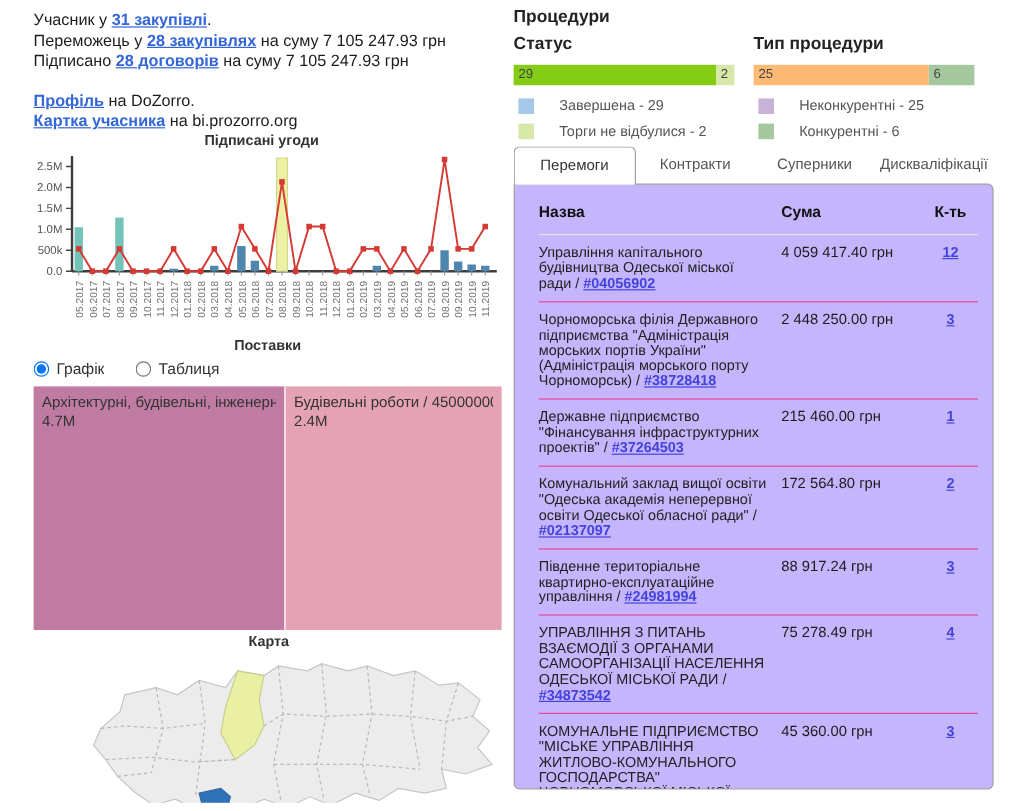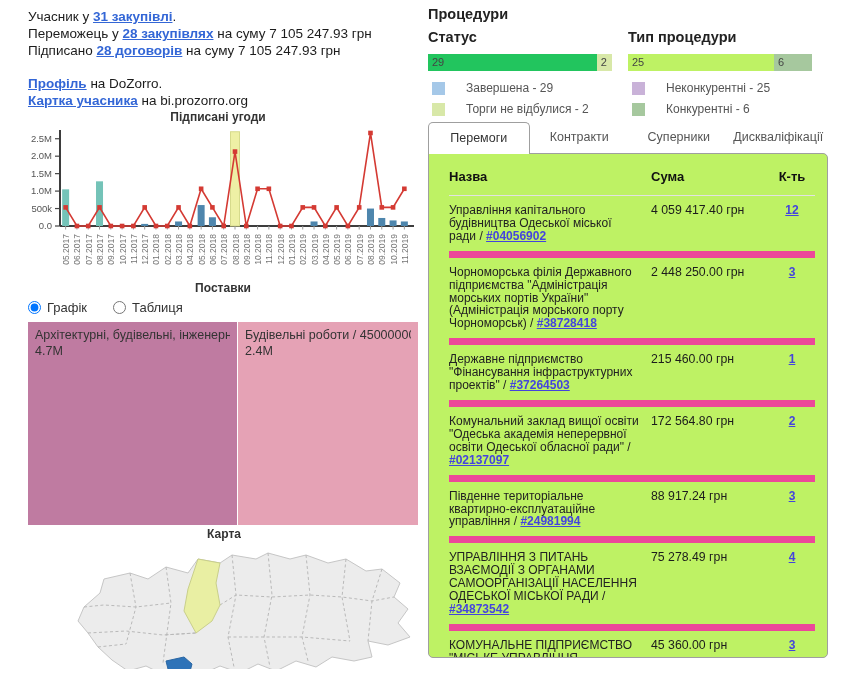--- a/index.html
+++ b/index.html
@@ -52,27 +52,27 @@
   .stackbar{display:flex;height:17px;margin-bottom:10px;}
   .stackbar .seg{box-sizing:border-box;font-size:11px;color:#444;padding:2px 0 0 4px;overflow:hidden;}
   .legend-row{display:flex;align-items:center;gap:21px;margin:7px 0 0 4px;font-size:12px;color:#555;}
   .legend-row .swatch{width:13px;height:13px;flex:none;}
 
   
   #tabs-panel{position:absolute;left:428px;top:122px;width:400px;}
   #tabs{display:flex;position:relative;z-index:2;}
   .tab{flex:1;text-align:center;font-size:12.5px;color:#555;padding:8px 0 9px;cursor:pointer;}
   .tab.active{background:#fff;border:1px solid #9f9f9f;border-bottom:none;border-radius:5px 5px 0 0;margin-bottom:-1px;color:#333;}
-  #panel{border:1px solid #9f9f9f;border-radius:0 5px 5px 5px;background:#bef264;box-sizing:border-box;
+  #panel{border:1px solid #9f9f9f;border-radius:0 5px 5px 5px;background:#c4b5fd;box-sizing:border-box;
          height:505px;padding:2px 12px 0 20px;overflow:hidden;}
   #thead{display:flex;font-weight:bold;font-size:13px;color:#111;padding:13px 0 11px;border-bottom:1px solid #e2e2e2;}
   .c-name{width:202px;box-sizing:border-box;padding-right:12px;}
   .c-amount{width:118px;white-space:nowrap;}
   .c-count{flex:1;text-align:center;}
-  .t-row{display:flex;border-bottom:7px solid #ec4899;padding:8px 0;font-size:12px;line-height:12.9px;}
+  .t-row{display:flex;border-bottom:1px solid #ec4899;padding:8px 0;font-size:12px;line-height:12.9px;}
   .t-row:last-child{border-bottom:none;}
   .t-row .c-amount{font-size:12.3px;color:#1c1c1c;}
 </style>
 </head>
 <body>
 
 <div id="summary">
   <div><span>Учасник у </span><a class="top-link">31 закупівлі</a><span>.</span></div>
   <div><span>Переможець у </span><a class="top-link">28 закупівлях</a><span> на суму 7 105 247.93 грн</span></div>
   <div><span>Підписано </span><a class="top-link">28 договорів</a><span> на суму 7 105 247.93 грн</span></div>
@@ -242,36 +242,36 @@
     </svg>
   </div>
 </div>
 
 <div id="procedures">
   <div class="proc-title">Процедури</div>
   <div id="proc-groups">
       <div class="proc-group">
         <h3>Статус</h3>
         <div class="stackbar">
-          <div class="seg" style="background: #22c55e; flex-grow: 29; flex-basis: 0px;">29</div>
+          <div class="seg" style="background: #84cc16; flex-grow: 29; flex-basis: 0px;">29</div>
           <div class="seg" style="background: rgb(216, 232, 168); flex-grow: 2; flex-basis: 0px;">2</div>
         </div>
         <div class="legend-row">
           <div class="swatch" style="background: rgb(165, 200, 232);"></div>
           <div>Завершена - 29</div>
         </div>
         <div class="legend-row">
           <div class="swatch" style="background: rgb(216, 232, 168);"></div>
           <div>Торги не відбулися - 2</div>
         </div>
       </div>
       <div class="proc-group">
         <h3>Тип процедури</h3>
         <div class="stackbar">
-          <div class="seg" style="background: #bef264; flex-grow: 25; flex-basis: 0px;">25</div>
+          <div class="seg" style="background: #fdba74; flex-grow: 25; flex-basis: 0px;">25</div>
           <div class="seg" style="background: rgb(166, 200, 158); flex-grow: 6; flex-basis: 0px;">6</div>
         </div>
         <div class="legend-row">
           <div class="swatch" style="background: rgb(201, 178, 216);"></div>
           <div>Неконкурентні - 25</div>
         </div>
         <div class="legend-row">
           <div class="swatch" style="background: rgb(166, 200, 158);"></div>
           <div>Конкурентні - 6</div>
         </div>

